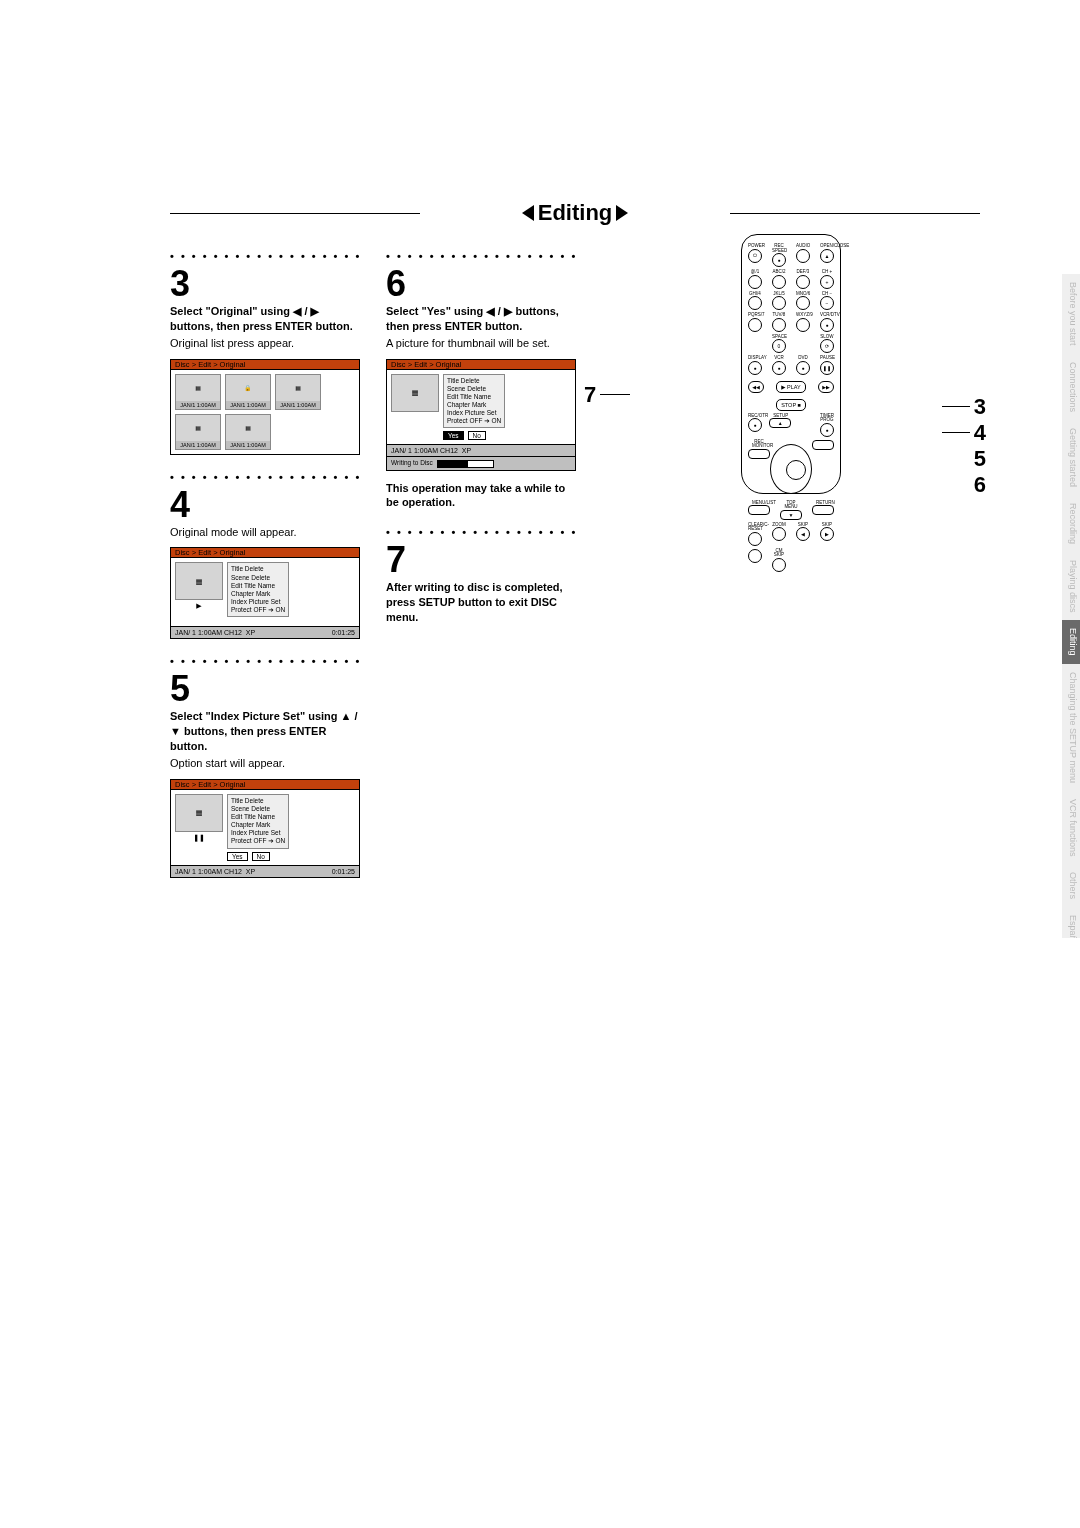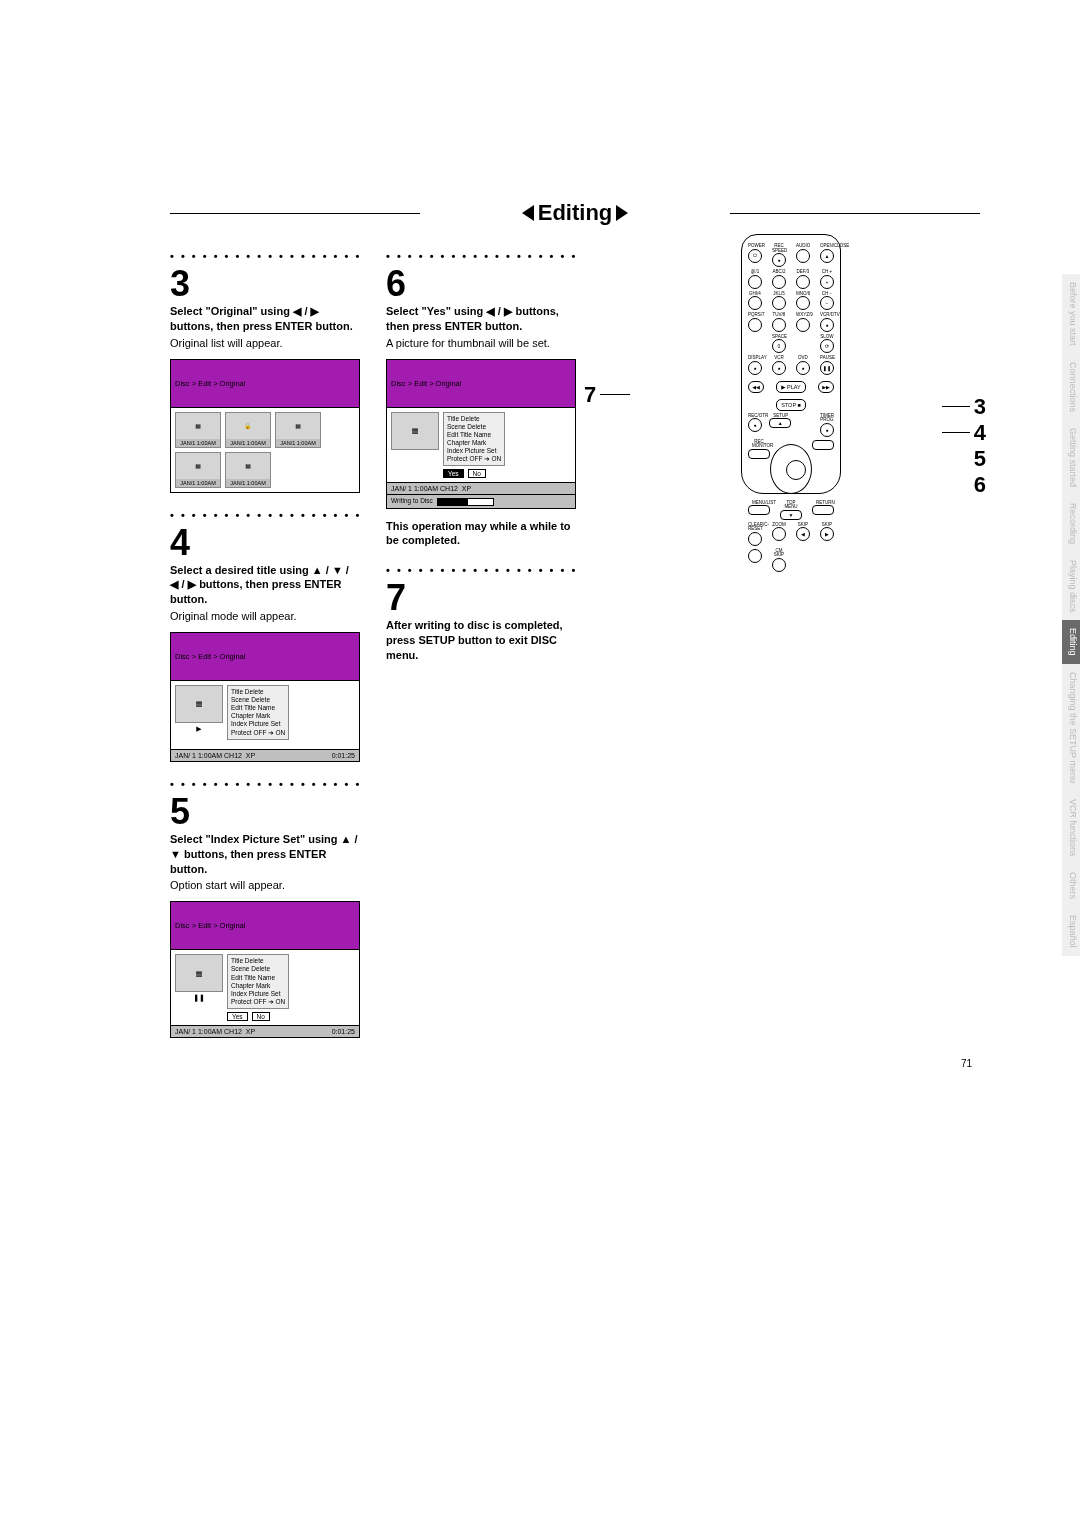--- a/index.html
+++ b/index.html
@@ -94,22 +94,22 @@
   }
   .tab.dark { background: #6a6a6a; color: #fff; }
   
   .osd {
     border: 1.5px solid #000;
     margin-top: 8px;
     font-size: 7.5px;
     background: #fff;
   }
   .osd-header {
-    background: #a21caf;
-    padding: 19px 4px;
+    background: #c2410c;
+    padding: 0 4px;
     border-bottom: 1px solid #000;
     font-size: 7.5px;
   }
   .osd-body {
     padding: 4px;
     min-height: 60px;
     position: relative;
   }
   .osd-footer {
     background: #bfbfbf;
@@ -185,21 +185,21 @@
     <span class="arrowL"></span><span class="title-text">Editing</span><span class="arrowR"></span>
   </div>
 
   <div class="content">
 
     <div class="col">
 
       <div class="dots">• • • • • • • • • • • • • • • • • • • • • • • • • • • • • • • •</div>
       <div class="step-num">3</div>
       <div class="step-bold">Select "Original" using ◀ / ▶ buttons, then press ENTER button.</div>
-      <div class="step-text">Original list will appear.</div>
+      <div class="step-text">Original list press appear.</div>
       <div class="osd">
         <div class="osd-header">Disc &gt; Edit &gt; Original</div>
         <div class="osd-body">
           <div class="thumb-grid">
             <div class="thumb">
                 <div class="thumb-img">▦</div>
                 <div class="thumb-label">JAN/1  1:00AM</div>
               </div>
             <div class="thumb">
                 <div class="thumb-img">🔒</div>
@@ -216,21 +216,20 @@
             <div class="thumb">
                 <div class="thumb-img">▦</div>
                 <div class="thumb-label">JAN/1  1:00AM</div>
               </div>
           </div>
         </div>
       </div>
 
       <div class="dots">• • • • • • • • • • • • • • • • • • • • • • • • • • • • • • • •</div>
       <div class="step-num">4</div>
-      <div class="step-bold">Select a desired title using ▲ / ▼ / ◀ / ▶ buttons, then press ENTER button.</div>
       <div class="step-text">Original mode will appear.</div>
       <div class="osd">
         <div class="osd-header">Disc &gt; Edit &gt; Original</div>
         <div class="osd-body">
           <div class="menu-row">
             <div style="display:flex;flex-direction:column;align-items:center;gap:2px;">
               <div class="menu-thumb">▦</div>
               <div style="font-size:7px;">▶</div>
             </div>
             <div class="menu-list">
@@ -308,21 +307,21 @@
                   <span>No</span>
                 </div>
             </div>
           </div>
         </div>
         <div class="osd-footer" style="justify-content:flex-start;">
           <span>JAN/ 1   1:00AM  CH12</span>&nbsp;&nbsp;<span>XP</span>
         </div>
         <div class="writing-bar"><span>Writing to Disc</span> <span class="prog"></span></div>
       </div>
-      <div class="note-bold">This operation may while a while to be completed.</div>
+      <div class="note-bold">This operation may take a while to be operation.</div>
 
       <div class="dots">• • • • • • • • • • • • • • • • • • • • • • • • • • • • • • • •</div>
       <div class="step-num">7</div>
       <div class="step-bold">After writing to disc is completed, press SETUP button to exit DISC menu.</div>
     </div>
 
     <div class="colR">
       <div class="remote-wrap">
         <div class="remote">
 
@@ -536,14 +535,13 @@
         <div class="tab">Playing discs</div>
         <div class="tab dark">Editing</div>
         <div class="tab">Changing the SETUP menu</div>
         <div class="tab">VCR functions</div>
         <div class="tab">Others</div>
         <div class="tab">Español</div>
       </div>
     </div>
   </div>
 
-  <div class="page-num">71</div>
 </div>
 
 </body></html>

